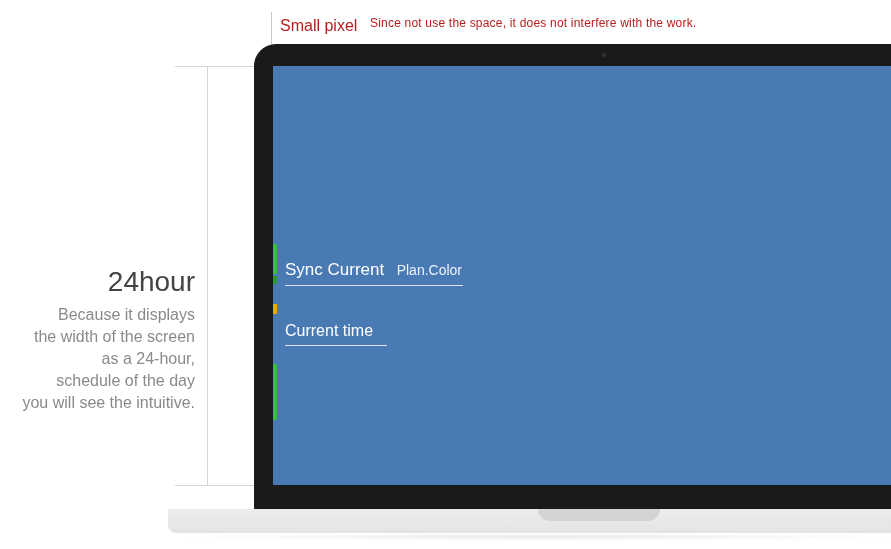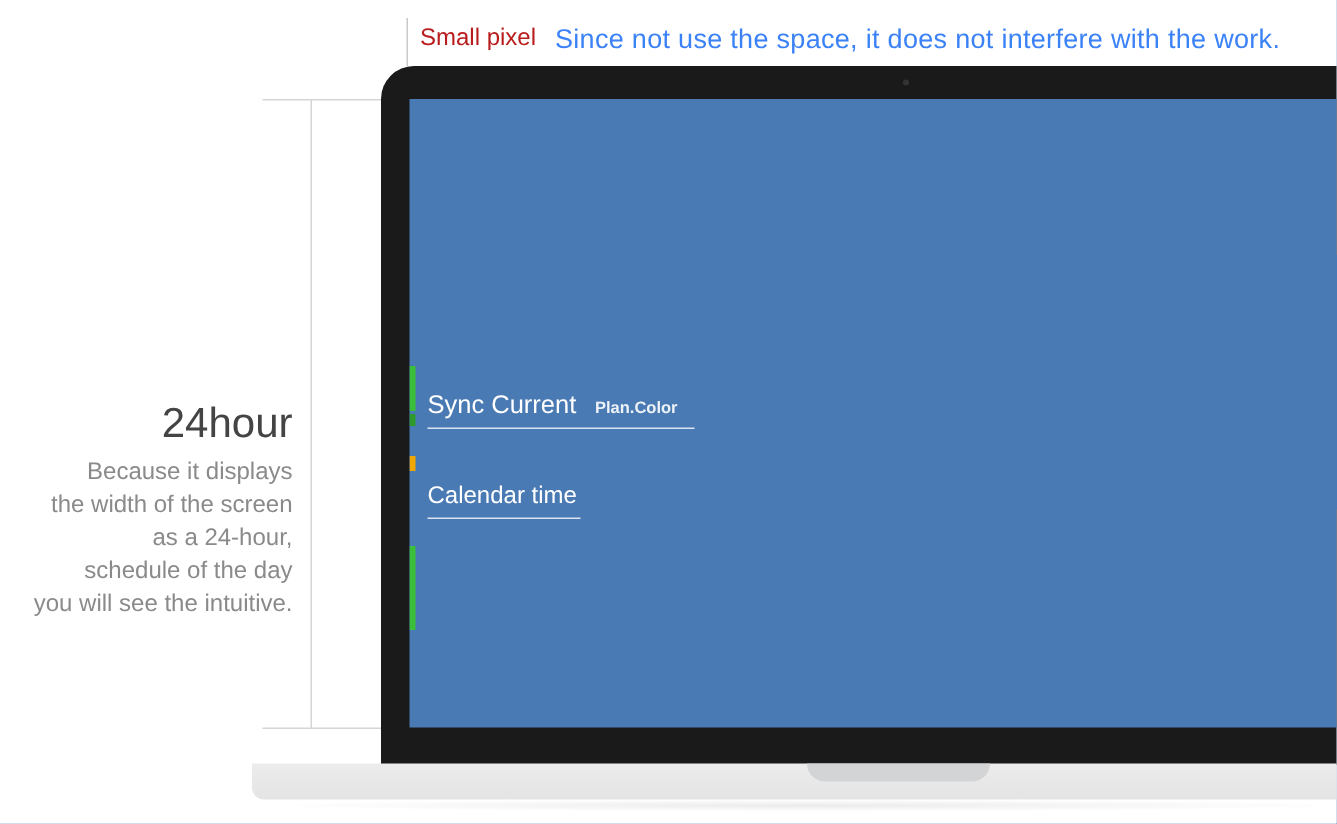--- a/index.html
+++ b/index.html
@@ -9,21 +9,21 @@
 
   
   .top-small-label {
     position: absolute;
     left: 280px; top: 17px;
     font-size: 16px; color: #b91c1c;
   }
   .top-desc {
     position: absolute;
     left: 370px; top: 16px;
-    font-size: 18px; color: #3b82f6;
+    font-size: 12px; color: #b91c1c;
     letter-spacing: .2px;
   }
 
   
   .left-block {
     position: absolute;
     right: 696px; 
     top: 266px;
     width: 260px;
     text-align: right;
@@ -84,21 +84,21 @@
     position:absolute;
     left: 12px;
     color: #fff;
   }
   .callout .line {
     height:1px; background: rgba(255,255,255,.8);
     position:absolute; left:0; bottom:-6px;
   }
   .callout-sync { top: 194px; width: 180px; }
   .callout-sync .main { font-size:17px; font-weight:400; }
-  .callout-sync .sub  { font-size:11px; opacity:.9; margin-left:8px;font-weight:bold; }
+  .callout-sync .sub  { font-size:14px; opacity:.9; margin-left:8px; }
   .callout-sync .line { width: 178px; }
 
   .callout-time { top: 256px; width: 110px; }
   .callout-time .main { font-size:16px; }
   .callout-time .line { width: 102px; }
 
   
   .base {
     position:absolute;
     left:168px; top:509px;
@@ -151,21 +151,21 @@
       <div class="bar amber"></div>
       <div class="bar green2"></div>
 
       <div class="callout callout-sync">
         <span class="main">Sync Current</span>
         <span class="sub">Plan.Color</span>
         <div class="line"></div>
       </div>
 
       <div class="callout callout-time">
-        <span class="main">Calendar time</span>
+        <span class="main">Current time</span>
         <div class="line"></div>
       </div>
 
     </div>
   </div>
 
   <div class="base"></div>
   <div class="notch"></div>
   <div class="shadow"></div>
 

